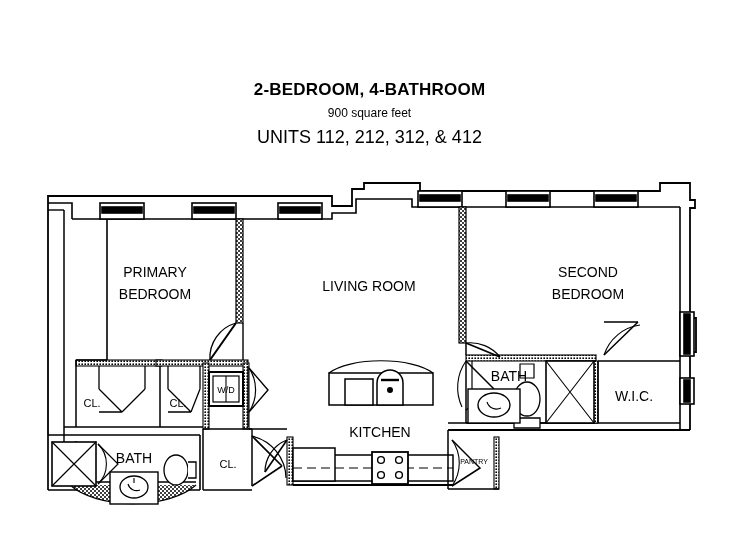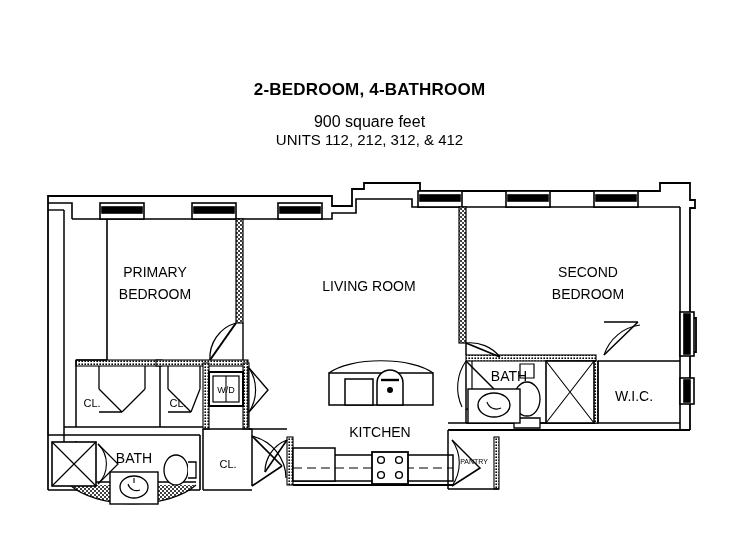--- a/index.html
+++ b/index.html
@@ -1,22 +1,22 @@
 <!DOCTYPE html>
 <html><head>
 <meta charset="utf-8">
 <style>
   html,body{margin:0;padding:0;background:#ffffff;}
   body{width:739px;height:556px;overflow:hidden;
        font-family:"Liberation Sans","DejaVu Sans",sans-serif;color:#000;}
   #sheet{position:relative;width:739px;height:556px;background:#fff;}
   .titleblock{position:absolute;left:0;top:80px;width:739px;text-align:center;}
   .t1{font-size:17px;font-weight:bold;letter-spacing:.2px;line-height:20px;}
-  .t2{font-size:16px;line-height:16px;margin-top:14px;}
-  .t3{font-size:15px;line-height:17px;margin-top:1px;}
+  .t2{font-size:12px;line-height:16px;margin-top:5px;}
+  .t3{font-size:18px;line-height:17px;margin-top:8px;}
   #plan{position:absolute;left:0;top:0;width:739px;height:556px;}
   text.rm{font-family:"Liberation Sans","DejaVu Sans",sans-serif;
           font-size:14px;fill:#000;text-anchor:middle;}
   text.sm{font-family:"Liberation Sans","DejaVu Sans",sans-serif;
           font-size:11px;fill:#000;text-anchor:middle;}
   text.xs{font-family:"Liberation Sans","DejaVu Sans",sans-serif;
           font-size:7px;fill:#000;text-anchor:middle;}
   text.wd{font-family:"Liberation Sans","DejaVu Sans",sans-serif;
           font-size:9px;fill:#000;text-anchor:middle;}
 </style>

